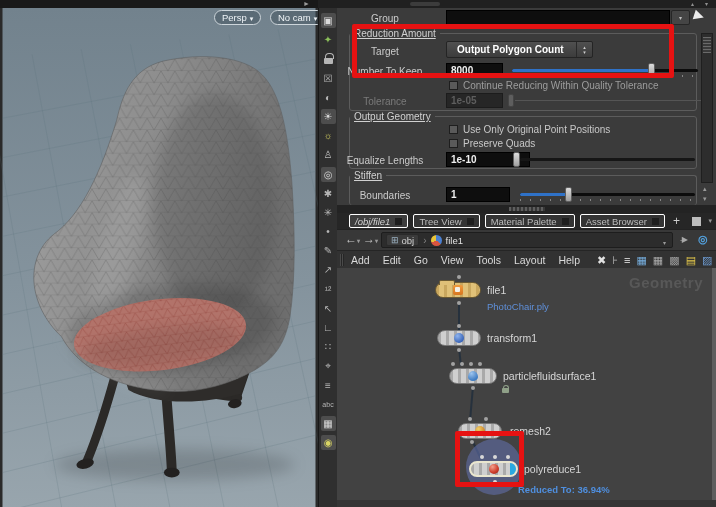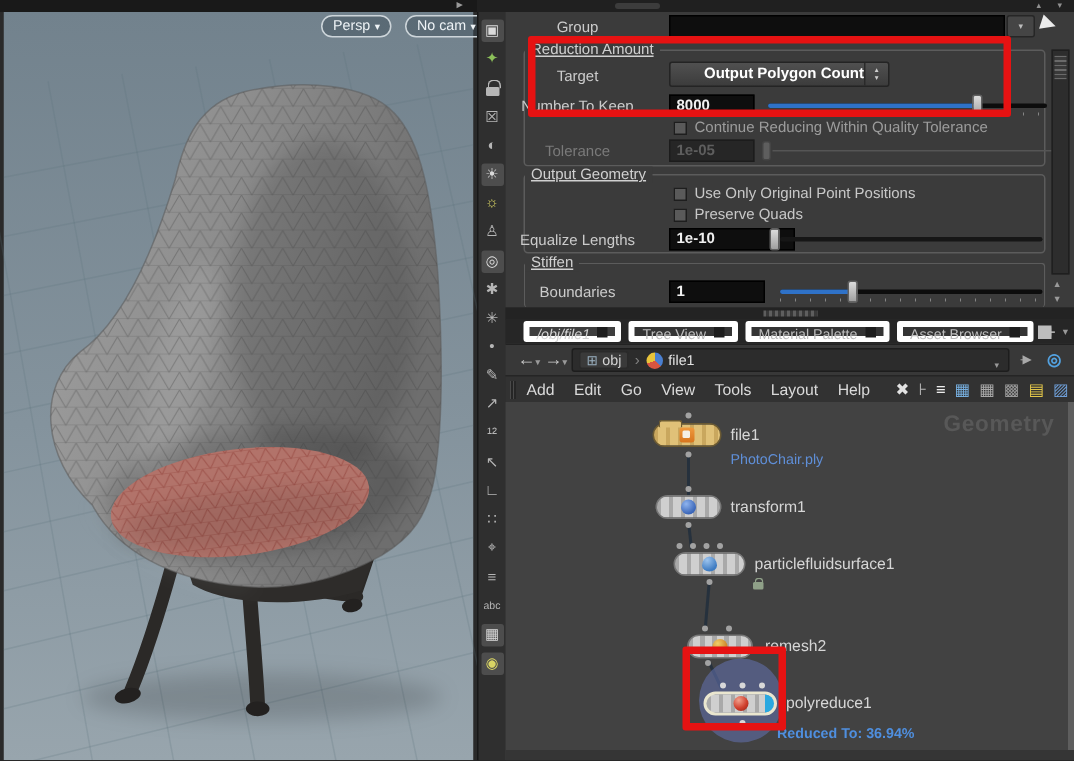--- a/index.html
+++ b/index.html
@@ -43,21 +43,21 @@
   
   .param-panel { position:absolute; left:337px; top:8px; width:379px; height:197px; background:#3b3b3b; overflow:hidden; }
   .plabel { position:absolute; width:96px; text-align:center; font-size:10px; color:#cbcbcb; }
   .plabel.dis { color:#7a7a7a; }
   .pfield { position:absolute; height:15px; background:#0e0e0e; border:1px solid #000;
             color:#f0f0f0; font-size:10px; font-weight:bold; padding:1px 4px; }
   .pfield.dis { background:#262626; border-color:#1c1c1c; color:#5e5e5e; }
   .pgroup { position:absolute; border:1px solid #5c5c5c; border-radius:3px; }
   .ptitle { position:absolute; top:-6px; left:0; background:#3b3b3b; padding:0 4px; font-size:10px; color:#d0d0d0; white-space:nowrap;text-decoration:underline; }
   .dd { position:absolute; height:17px; background:linear-gradient(#505050,#3c3c3c);
-        border:1px solid #242424; border-radius:2px; display:flex; align-items:center;text-align:right; }
+        border:1px solid #242424; border-radius:2px; display:flex; align-items:center; }
   .dd .txt { flex:1; color:#fff; font-size:10px; font-weight:bold; padding-left:10px; white-space:nowrap; }
   .dd .step { width:16px; height:100%; border-left:1px solid #2a2a2a; display:flex; flex-direction:column;
               align-items:center; justify-content:center; color:#cfcfcf; font-size:5px; line-height:5px; }
   .gfield { position:absolute; background:#0e0e0e; border:1px solid #000; height:15px; }
   .ddbtn { position:absolute; width:19px; height:15px; background:#454545; border:1px solid #262626;
            color:#bdbdbd; font-size:6px; text-align:center; line-height:14px; border-radius:2px; }
   .selarrow { position:absolute; width:0; height:0; border-top:5px solid transparent;
               border-bottom:5px solid transparent; border-left:10px solid #ececec; transform:rotate(18deg); }
   .cb { position:absolute; width:9px; height:9px; background:#5a5a5a; border:1px solid #1e1e1e; }
   .cblab { position:absolute; font-size:10px; color:#9c9c9c; white-space:nowrap; }
@@ -75,21 +75,21 @@
   .scr-ar { position:absolute; font-size:7px; color:#9a9a9a; }
 
   
   .hscroll { position:absolute; left:337px; top:205px; width:379px; height:8px; background:#232323; }
   .hscroll .grip { position:absolute; left:172px; top:2px; width:36px; height:4px;
       background:repeating-linear-gradient(90deg,#5e5e5e 0 2px,#383838 2px 4px); }
 
   
   .tabbar { position:absolute; left:337px; top:213px; width:379px; height:16px; background:#262626;
             display:flex; align-items:center; padding-left:12px; }
-  .tab { display:flex; align-items:flex-start; height:14px; background:#343434; border:4px solid #ffffff;
+  .tab { display:flex; align-items:center; height:14px; background:#343434; border:1px solid #ffffff;
          border-radius:2px; padding:0 5px; margin-right:5px; color:#bcbcbc; font-size:9.5px; white-space:nowrap; }
   .tab.active { background:#3e3e3e; color:#d2d2d2; font-style:italic; }
   .tab .close { width:7px; height:7px; background:#1e1e1e; margin-left:5px; }
   .newtab { color:#cfcfcf; font-size:12px; margin-left:3px; }
   .tb-right { position:absolute; right:4px; top:0; height:16px; display:flex; align-items:center; gap:7px; }
   .tb-sq { width:9px; height:9px; background:#bdbdbd; }
   .tb-car { color:#999; font-size:7px; }
 
   
   .pathbar { position:absolute; left:337px; top:229px; width:379px; height:21px; background:#383838; border-top:1px solid #222; }

